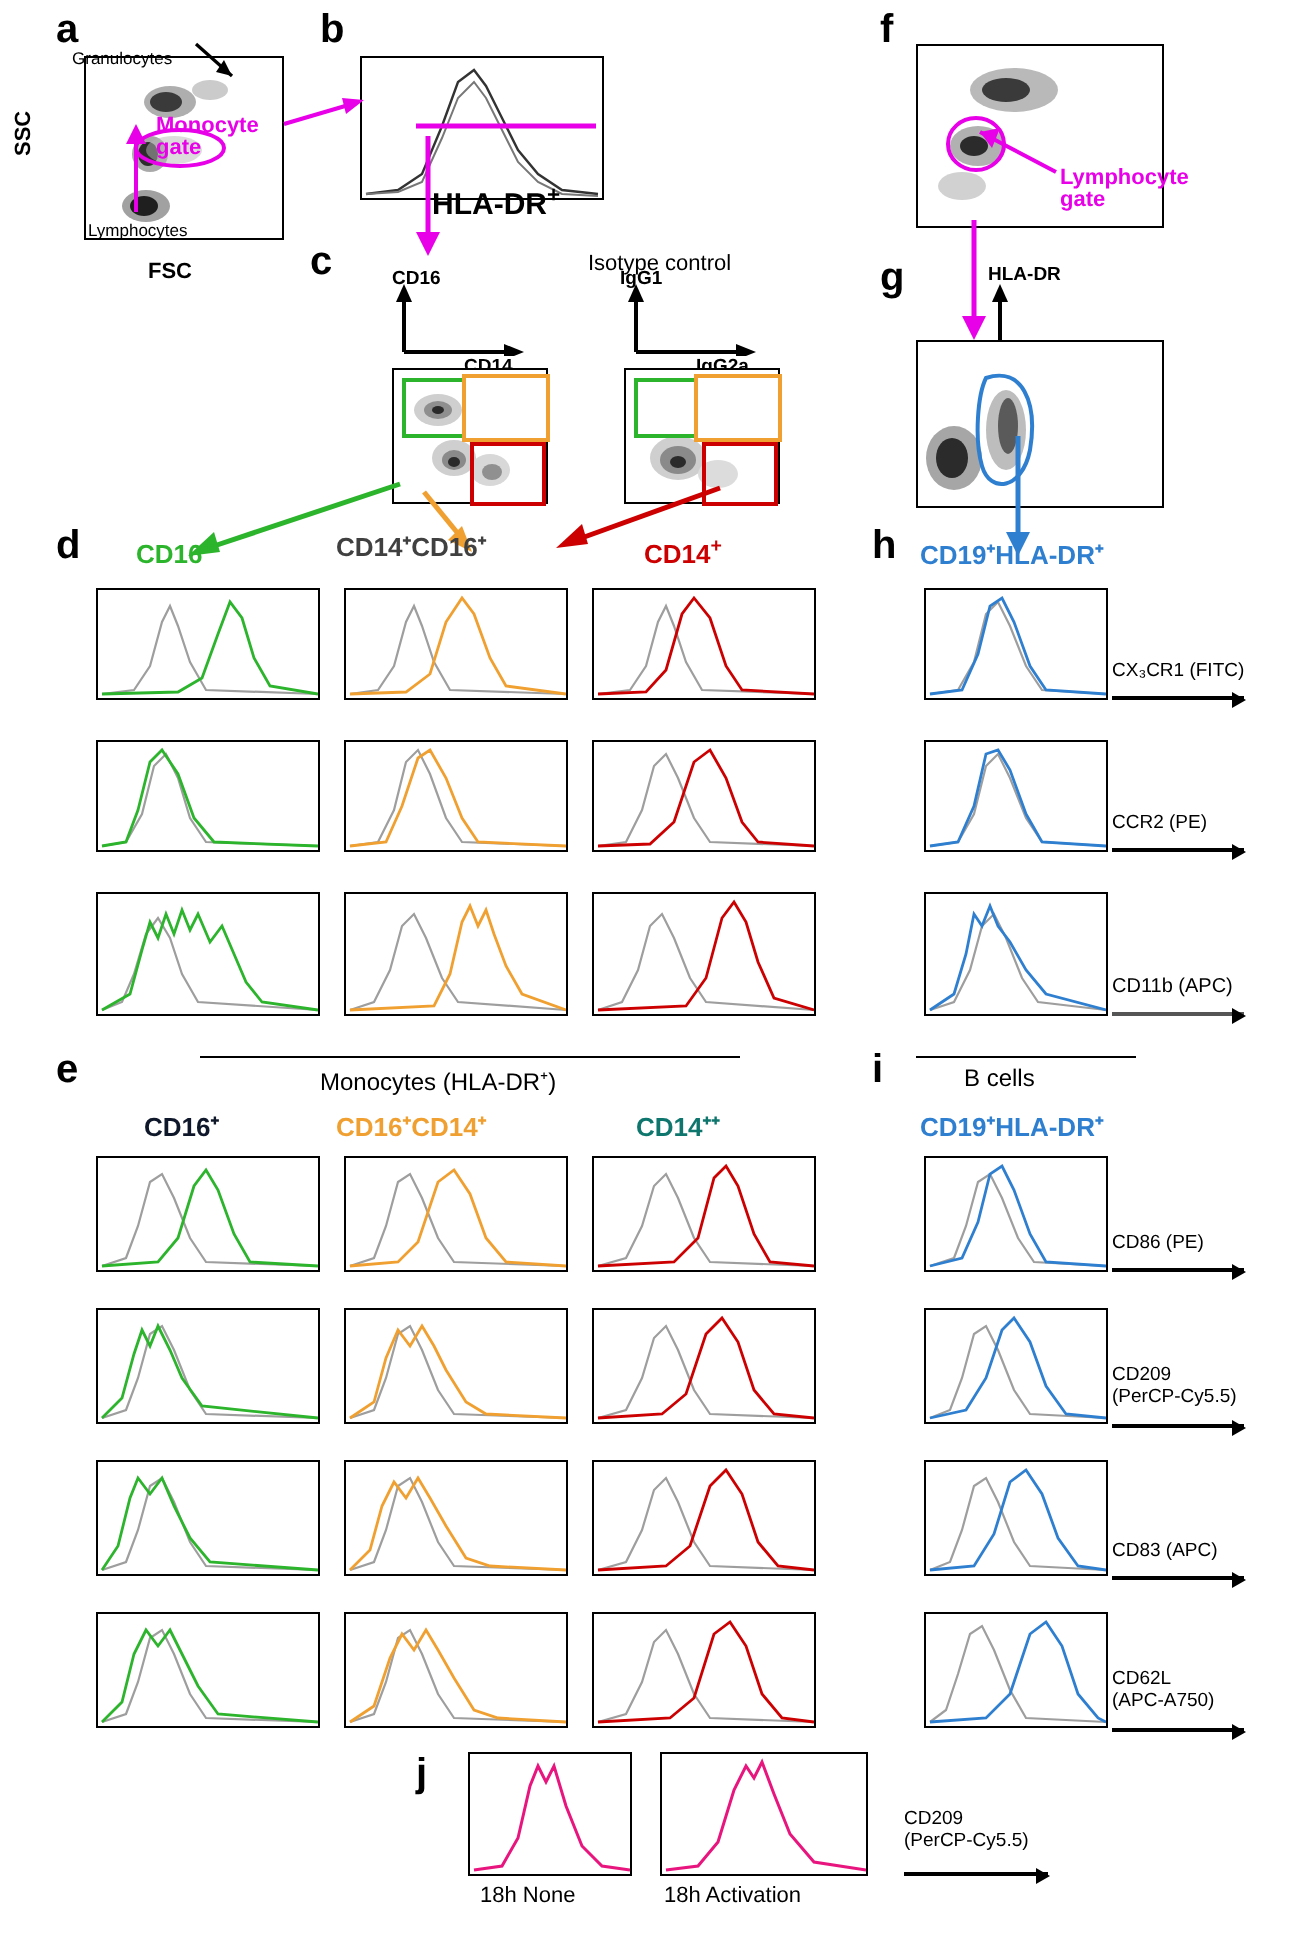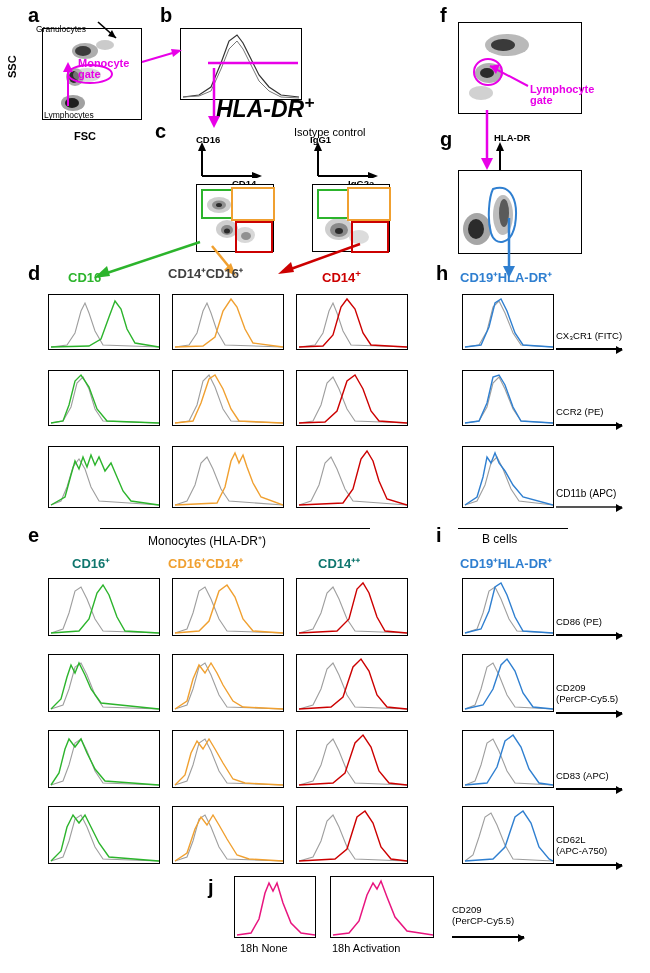--- a/index.html
+++ b/index.html
@@ -61,21 +61,21 @@
     <polyline points="2,68 18,67 30,62 40,40 48,20 56,12 62,20 70,36 78,52 88,62 100,68 118,69" fill="none" stroke="#777" stroke-width="1"></polyline>
   </svg>
 </div>
 <svg style="position:absolute;left:140px;top:46px;" width="44" height="22">
   <line x1="2" y1="16" x2="36" y2="6" stroke="#e800e8" stroke-width="2"></line>
   <polygon points="42,4 31,3 33,11" fill="#e800e8"></polygon>
 </svg>
 <svg style="position:absolute;left:180px;top:60px;" width="120" height="6">
   <line x1="28" y1="3" x2="118" y2="3" stroke="#e800e8" stroke-width="2.5"></line>
 </svg>
-<div class="ttl" style="left:216px;top:92px;font-size:23px;font-style:italic;">
+<div class="ttl" style="left:216px;top:92px;font-size:15px;">
   <span>HLA-DR</span><span class="sup">+</span>
 </div>
 <svg style="position:absolute;left:206px;top:68px;" width="16" height="62">
   <line x1="8" y1="0" x2="8" y2="52" stroke="#e800e8" stroke-width="2.5"></line>
   <polygon points="8,60 2,48 14,48" fill="#e800e8"></polygon>
 </svg>
 
 <div class="panel-letter" style="left:155px;top:120px;">c</div>
 <div class="hdr" style="left:294px;top:126px;font-size:11px;">Isotype control</div>
 
@@ -279,24 +279,24 @@
 </div>
 <div class="hist" style="left:462px;top:446px;width:92px;height:62px;">
   <svg width="90" height="60" viewBox="0 0 90 60">
     <polyline points="2,58 14,54 22,38 28,16 34,10 40,22 48,42 56,54 90,58" fill="none" stroke="#9e9e9e" stroke-width="1.1"></polyline>
     <polyline points="2,58 14,50 20,30 24,10 28,16 32,6 36,16 42,24 50,38 60,50 90,58" fill="none" stroke="#2f7fd0" stroke-width="1.4"></polyline>
   </svg>
 </div>
 
 <div class="panel-letter" style="left:28px;top:524px;">e</div>
 <div class="rule" style="left:100px;top:528px;width:270px;"></div>
-<div class="hdr" style="left:148px;top:532px;font-size:12px;">
+<div class="hdr" style="left:160px;top:532px;font-size:12px;">
   <span>Monocytes (HLA-DR⁺)</span>
 </div>
-<div class="ttl" style="left:72px;top:554px;color:#0f766e;">CD16⁺</div>
+<div class="ttl" style="left:72px;top:554px;color:#0f172a;">CD16⁺</div>
 <div class="ttl" style="left:168px;top:554px;color:#f0a030;">CD16⁺CD14⁺</div>
 <div class="ttl" style="left:318px;top:554px;color:#0f766e;text-align:right;">CD14⁺⁺</div>
 
 <div class="hist" style="left:48px;top:578px;width:112px;height:58px;">
   <svg width="110" height="56" viewBox="0 0 110 56">
     <polyline points="2,54 14,50 20,34 26,12 32,8 38,20 46,40 54,52 110,54" fill="none" stroke="#9e9e9e" stroke-width="1.1"></polyline>
     <polyline points="2,54 30,52 40,40 48,14 54,6 60,16 68,38 76,52 110,54" fill="none" stroke="#2cb42c" stroke-width="1.4"></polyline>
   </svg>
 </div>
 <div class="hist" style="left:172px;top:578px;width:112px;height:58px;">

